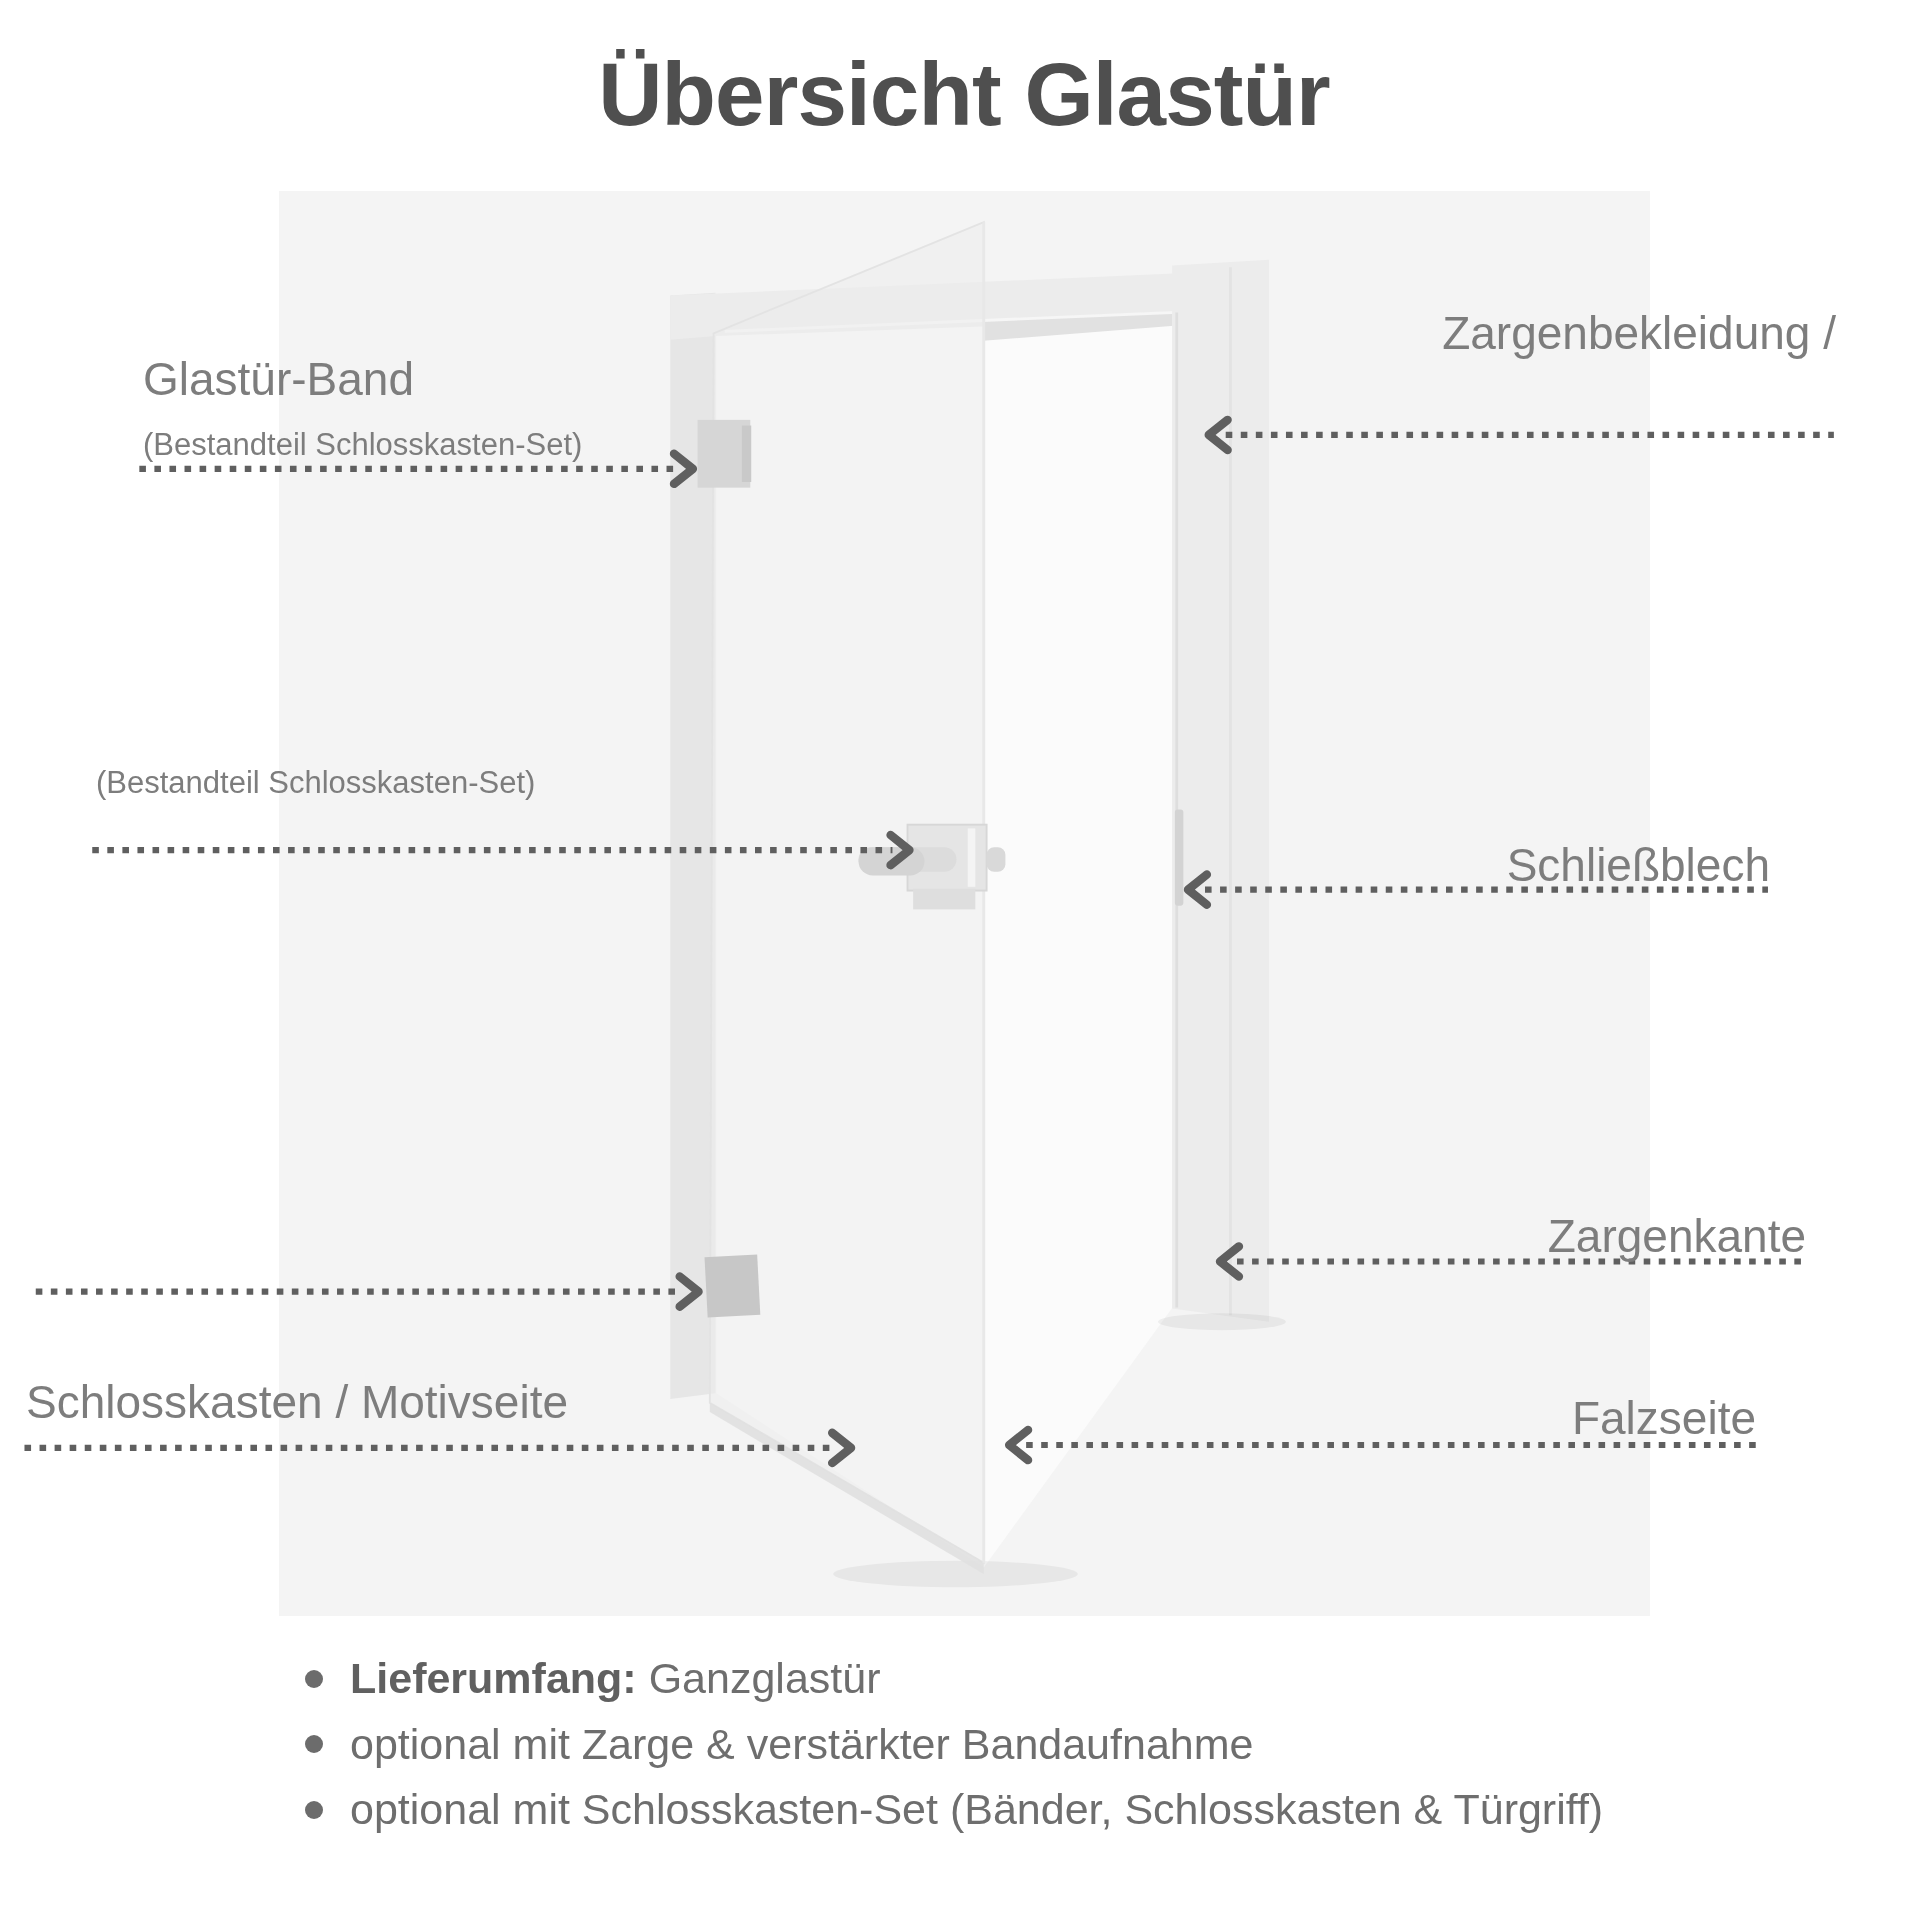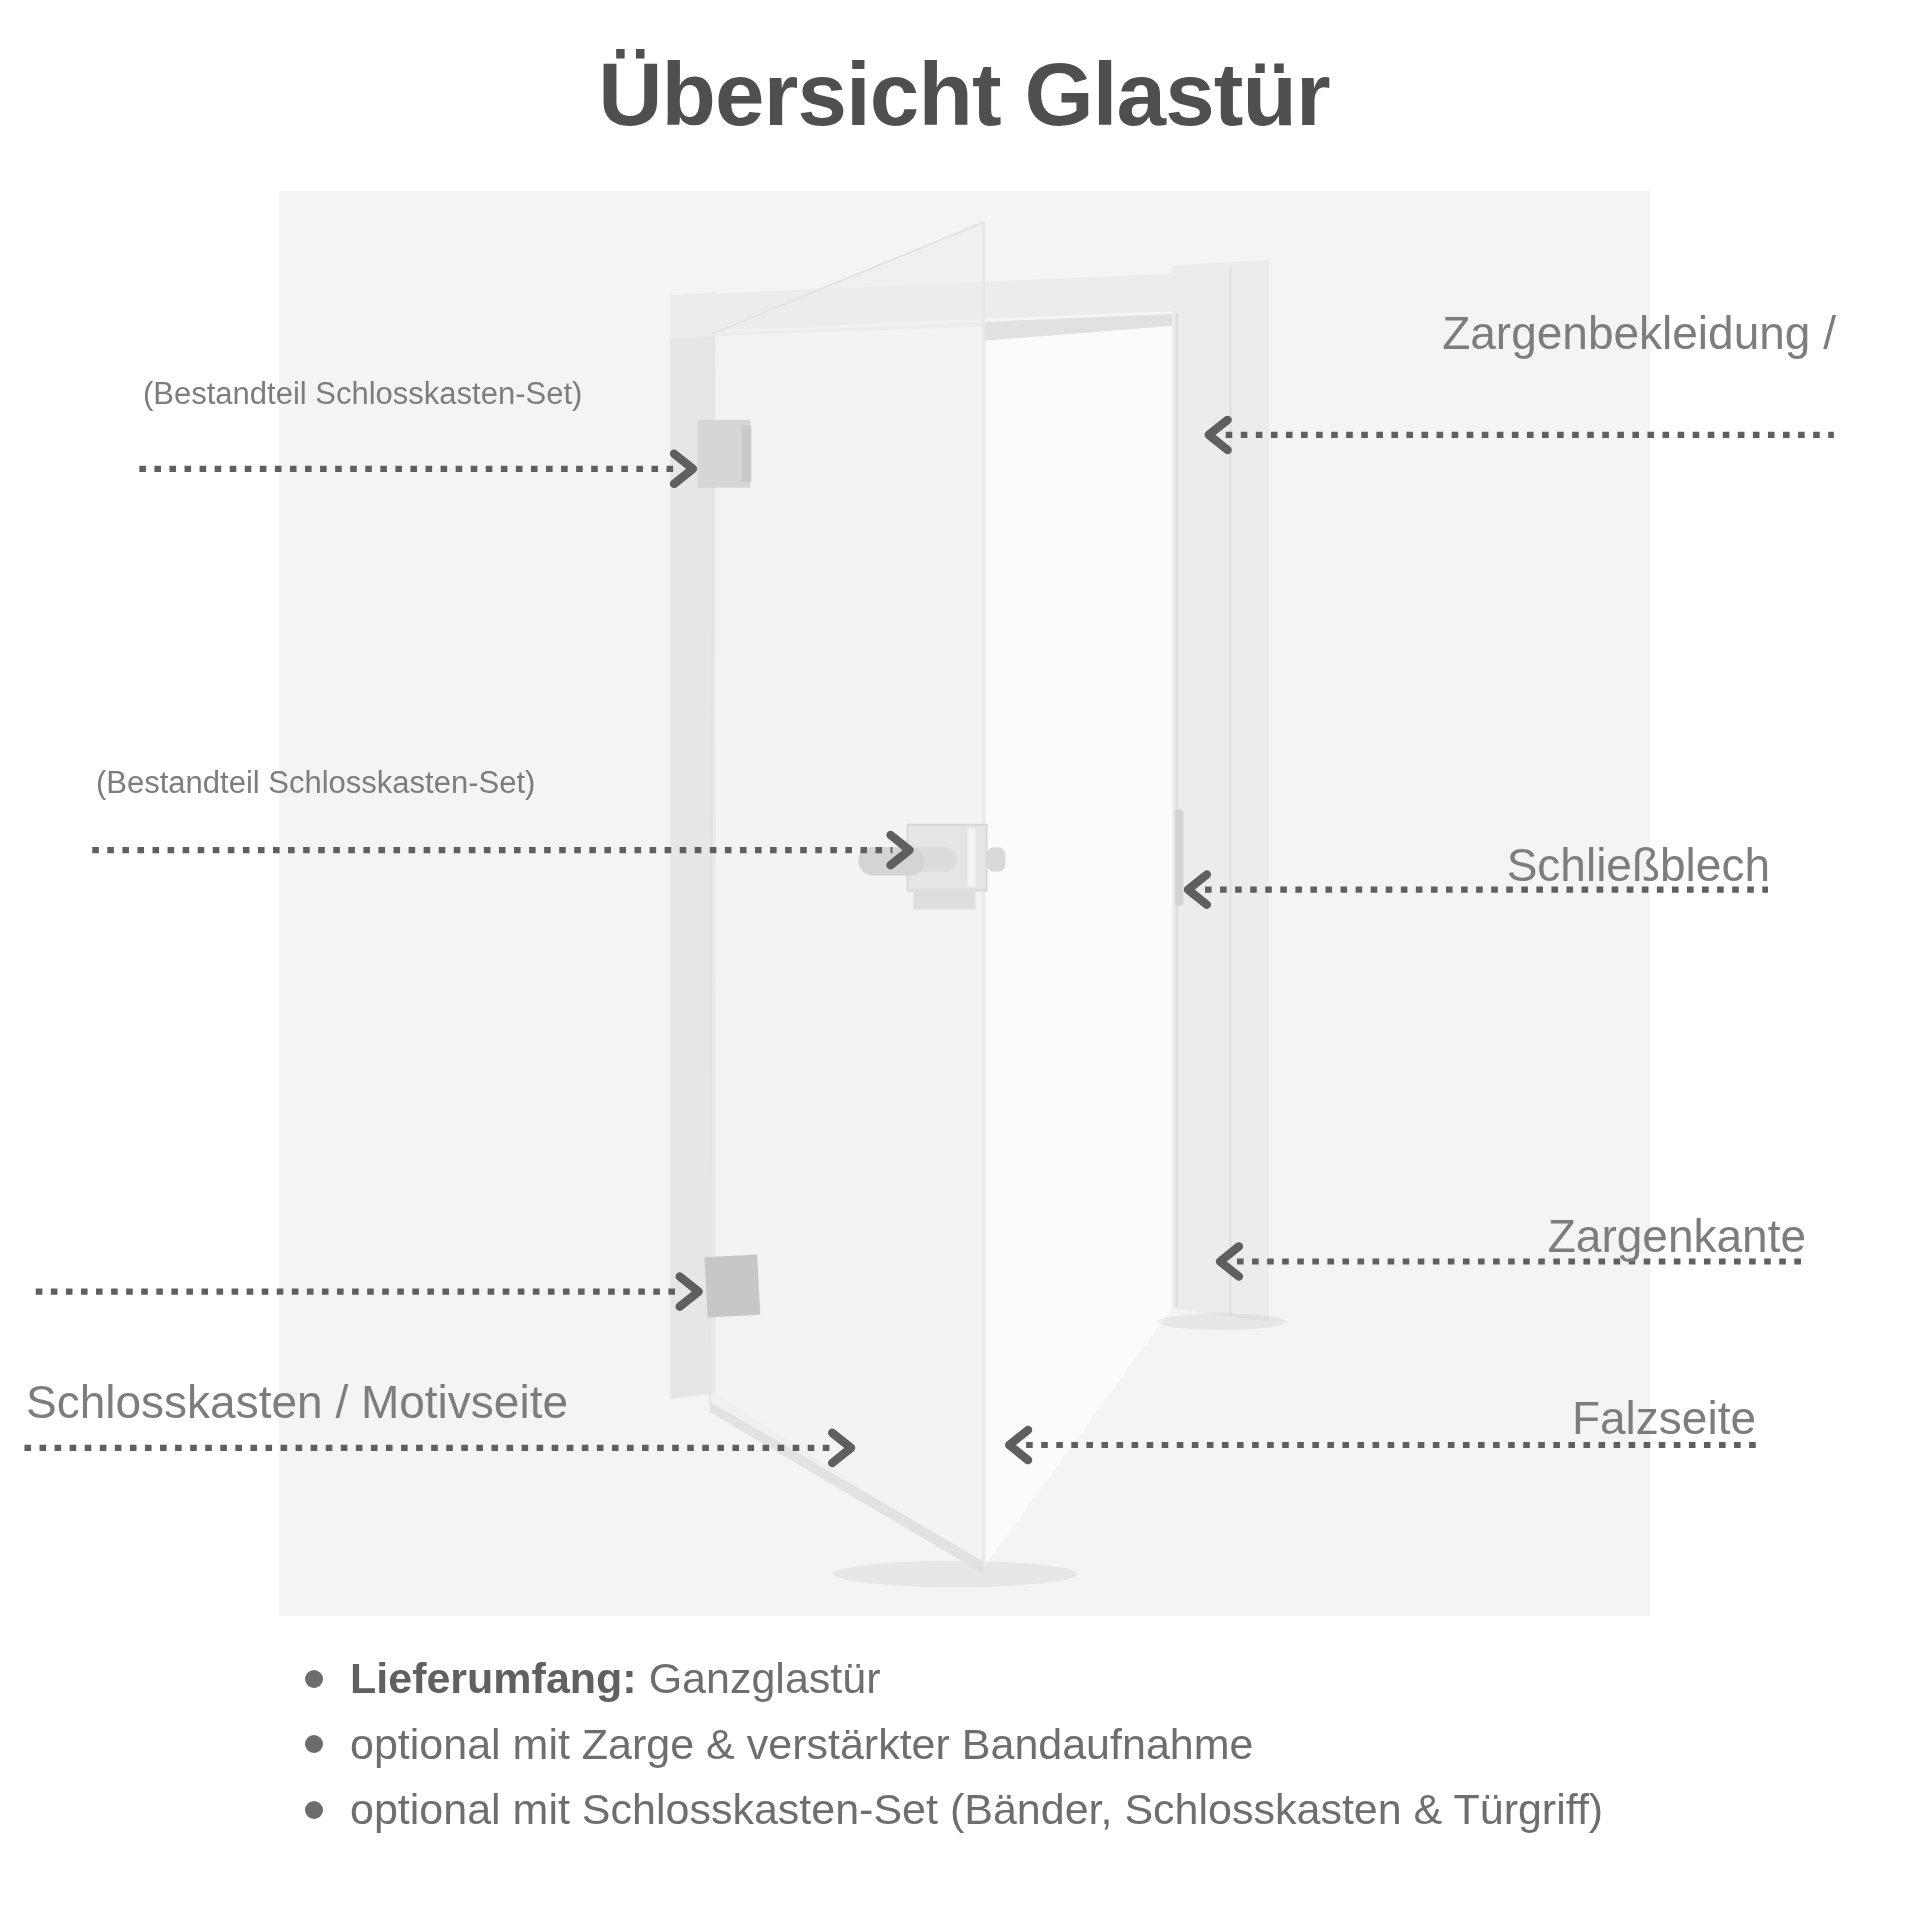--- a/index.html
+++ b/index.html
@@ -111,20 +111,21 @@
       <path d="M722,1356 L742,1372 L722,1388"></path>
       <path d="M884,1522 L904,1538 L884,1554"></path>
       <path d="M1304,446 L1284,462 L1304,478"></path>
       <path d="M1282,929 L1262,945 L1282,961"></path>
       <path d="M1316,1324 L1296,1340 L1316,1356"></path>
       <path d="M1092,1519 L1072,1535 L1092,1551"></path>
     </g>
   </svg>
 
   <div class="lbl" style="left:143px;top:354px">
+    <div class="t">Glastür-Band</div>
     <div class="s">(Bestandteil Schlosskasten-Set)</div>
   </div>
 
   <div class="lbl" style="left:96px;top:743px">
     <div class="s">(Bestandteil Schlosskasten-Set)</div>
   </div>
 
 
   <div class="lbl" style="left:26px;top:1377px">
     <div class="t">Schlosskasten / Motivseite</div>

